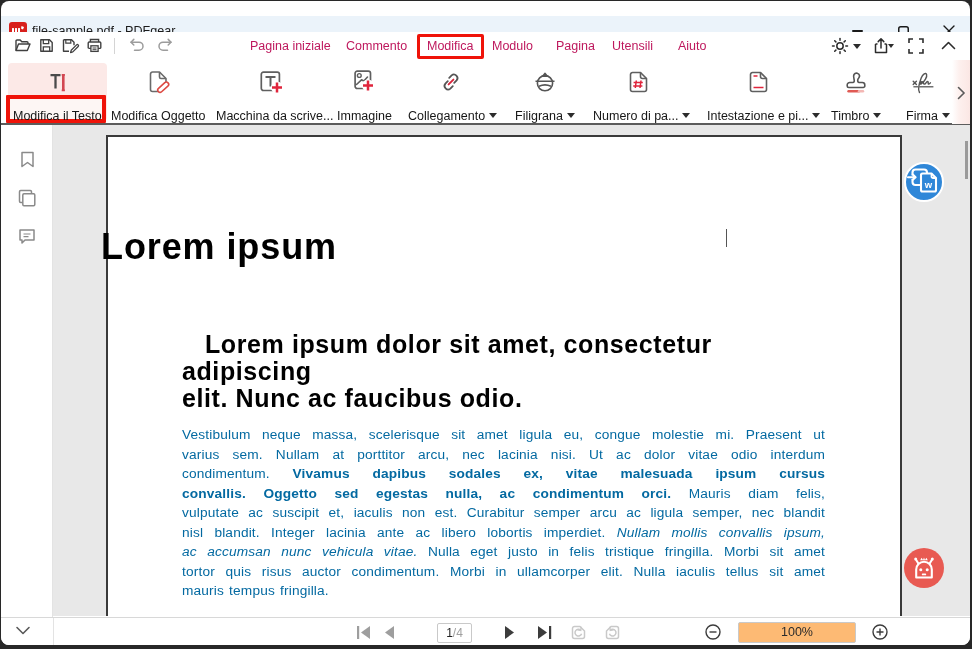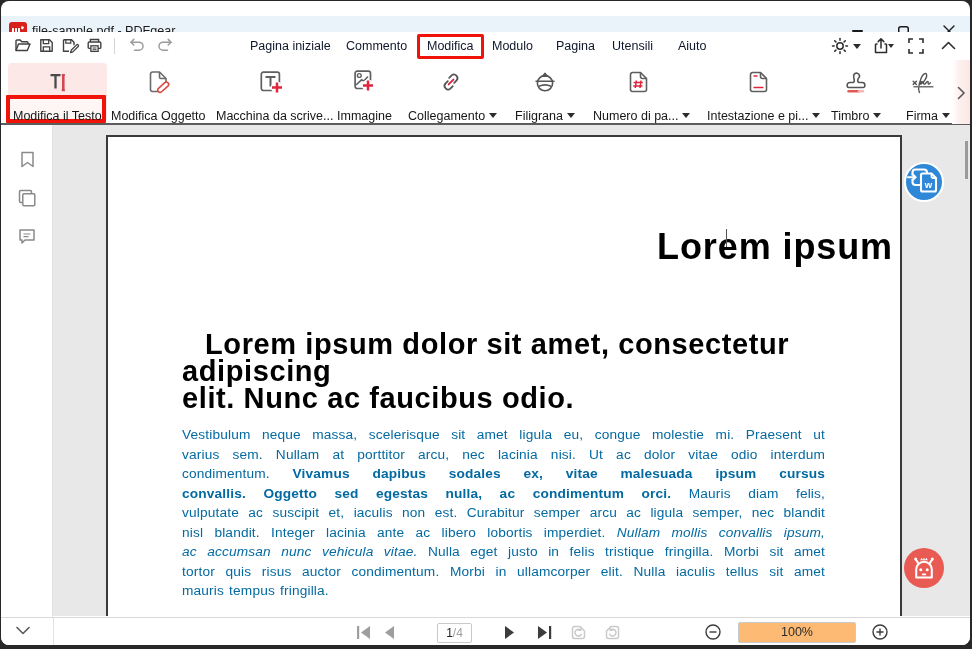--- a/index.html
+++ b/index.html
@@ -5,39 +5,39 @@
 html,body { width:972px; height:649px; overflow:hidden; background:#282828; font-family:"Liberation Sans", sans-serif; }
 #win { position:absolute; left:1px; top:1px; width:969px; height:644px; background:#fff; border-radius:8px; overflow:hidden; }
 .abs { position:absolute; }
 
 #titlebar { position:absolute; left:0; top:15px; width:969px; height:32px; background:#ebf3fa; }
 #logo { position:absolute; left:8px; top:6px; width:18px; height:18px; background:#d8201c; border-radius:3px; }
 #wtitle { position:absolute; left:31px; top:7.5px; font-size:12.6px; color:#1b1b1b; }
 
 #menurow { position:absolute; left:0; top:31px; width:969px; height:28px; background:#fff; }
 .mi { position:absolute; top:5px; color:#404040; }
-.tab { position:absolute; top:7px; font-size:12.5px; color:#0f172a; }
+.tab { position:absolute; top:7px; font-size:12.5px; color:#be185d; }
 #modbox { position:absolute; left:416px; top:2px; width:67px; height:25px; border:3px solid #ef1309; border-radius:2px; }
 
 #ribbon { position:absolute; left:0; top:59px; width:969px; height:65px; background:#fff; border-bottom:2px solid #5c5c5c; }
 .rlabel { position:absolute; top:43px; font-size:12.5px; color:#161616; white-space:nowrap;margin-top:6px; }
 .ricon { position:absolute; top:6px; }
 .caret { display:inline-block; width:0; height:0; border-left:4px solid transparent; border-right:4px solid transparent; border-top:5px solid #2c2c2c; vertical-align:2px; margin-left:4px; }
 #editbtn { position:absolute; left:7px; top:3px; width:99px; height:58px; background:#fce9e7; border-radius:4px; }
 #editbox { position:absolute; left:5px; top:35px; width:100px; height:28px; border:4px solid #ef1309; border-radius:1px; background:#fdf6f4; }
 #morestrip { position:absolute; left:951px; top:0px; width:18px; height:64px; background:linear-gradient(90deg,#ffffff 0%, #fdf0ee 40%, #fbe7e4 100%);}
 
 #content { position:absolute; left:0; top:124px; width:969px; height:491px; background:#e8e8e8; }
 #sidebar { position:absolute; left:0; top:0; width:52px; height:492px; background:#fff; border-right:1px solid #e3e3e3; }
 #page { position:absolute; left:105px; top:10px; width:796px; height:481px; background:#fff; border:2px solid #3a3a3a; border-bottom:none; }
 #scrollthumb { position:absolute; left:964px; top:16px; width:3px; height:38px; background:#9a9a9a; }
 
-#bigtitle { position:absolute; left:-7px; top:89px; width:792px; text-align:right; font-size:36px; font-weight:bold; color:#000; letter-spacing:0.9px;}
+#bigtitle { position:absolute; left:-7px; top:89px; width:792px; text-align:left; font-size:36px; font-weight:bold; color:#000; letter-spacing:0.9px;}
 #caret1 { position:absolute; left:618px; top:92px; width:1px; height:18px; background:#555; }
-#headp { position:absolute; left:74px; top:194px; width:660px; font-size:29px; font-weight:bold; color:#000; line-height:27px; letter-spacing:0.6px; }
+#headp { position:absolute; left:74px; top:194px; width:660px; font-size:25px; font-weight:bold; color:#000; line-height:27px; letter-spacing:0.6px; }
 #bodyp { position:absolute; left:74px; top:288px; width:643px; font-size:13.7px; color:#0369a1; line-height:19.5px; letter-spacing:0.15px; word-spacing:1.2px; }
 .jl { text-align:justify; text-align-last:justify; white-space:normal; }
 .jlast { text-align:left; }
 
 #bluebtn { position:absolute; left:903px; top:37px; width:40px; height:40px; border-radius:50%; background:#2f87d8; border:2px solid #fff; }
 #redbtn { position:absolute; left:903px; top:423px; width:40px; height:40px; border-radius:50%; background:#e85a52; }
 
 #bottombar { position:absolute; left:0; top:616px; width:969px; height:29px; background:#fff; border-top:1px solid #d8d8d8; }
 #bbsep { position:absolute; left:52px; top:0; width:1px; height:29px; background:#e3e3e3; }
 .pagebox { position:absolute; left:436px; top:5px; width:35px; height:20px; border:1px solid #c9c9c9; border-radius:2px; background:#fff; font-size:12px; text-align:center; line-height:18px; color:#2b2b2b;}

